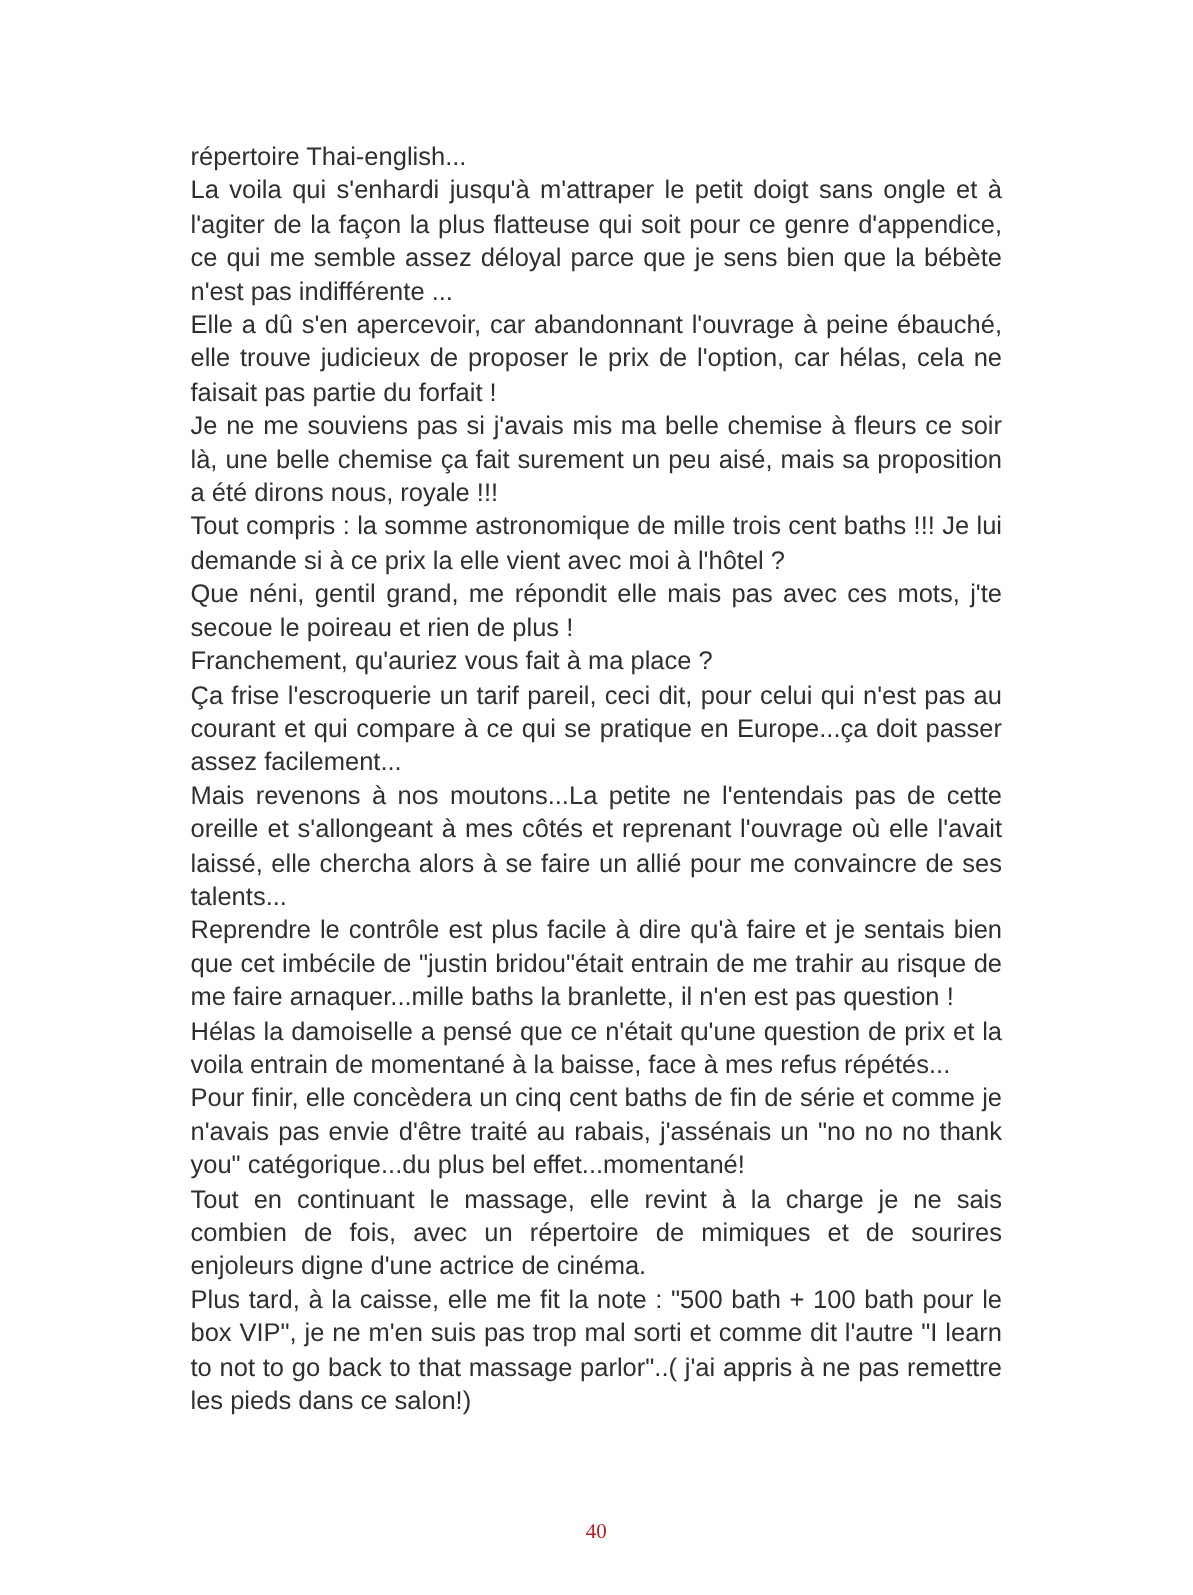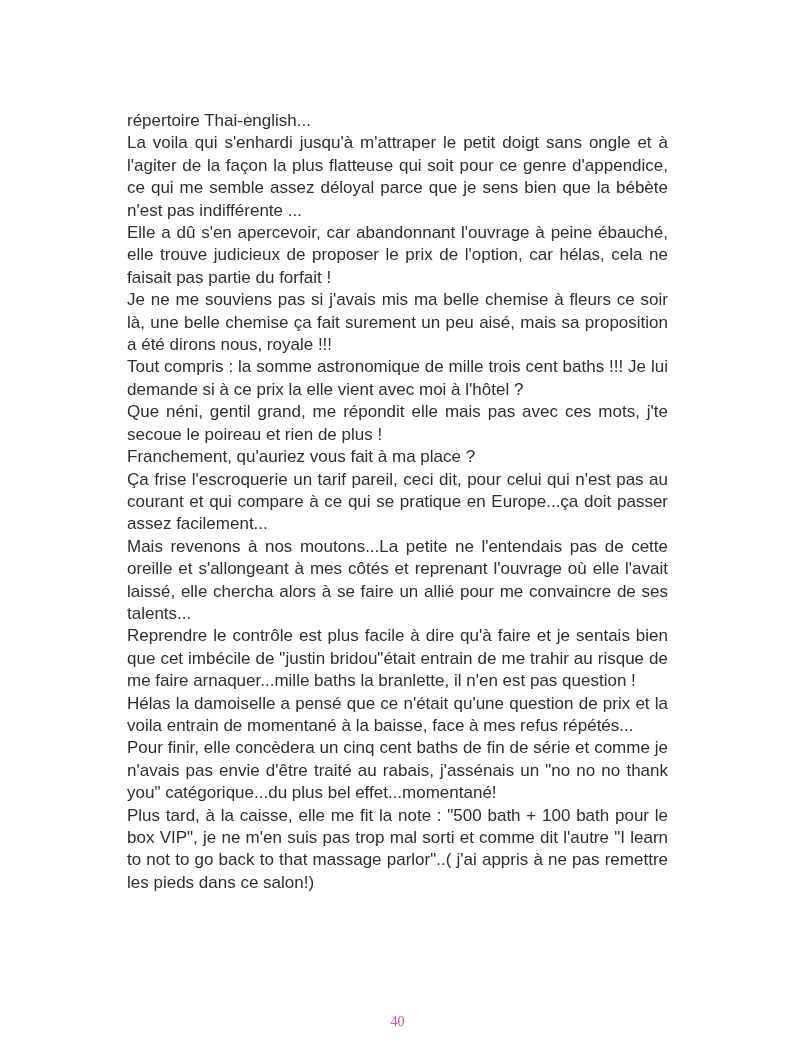--- a/index.html
+++ b/index.html
@@ -17,50 +17,50 @@
   .text-block {
     position: absolute;
     left: 127px;
     top: 94px;
     width: 541px;
     font-family: "Liberation Sans", "DejaVu Sans", sans-serif;
     font-size: 17px;
     line-height: 22.4px;
     color: #2f2f2f;
     text-align: justify;
-    margin-top: 16px;
   }
   .text-block p {
     margin: 0;
     padding: 0;
   }
   .page-number {
     position: absolute;
     left: 0;
     right: 0;
     top: 1014px;
     text-align: center;
     font-family: "Liberation Serif", "DejaVu Serif", serif;
     font-size: 14px;
-    color: #ec4899;
+    color: #b91c1c;
   }
 </style>
 </head>
 <body>
 
 <div class="page">
   <div class="text-block">
     <p>répertoire Thai-english...</p>
     <p>La voila qui s'enhardi jusqu'à m'attraper le petit doigt sans ongle et à l'agiter de la façon la plus flatteuse qui soit pour ce genre d'appendice, ce qui me semble assez déloyal parce que je sens bien que la bébète n'est pas indifférente ...</p>
     <p>Elle a dû s'en apercevoir, car abandonnant l'ouvrage à peine ébauché, elle trouve judicieux de proposer le prix de l'option, car hélas, cela ne faisait pas partie du forfait !</p>
     <p>Je ne me souviens pas si j'avais mis ma belle chemise à fleurs ce soir là, une belle chemise ça fait surement un peu aisé, mais sa proposition a été dirons nous, royale !!!</p>
     <p>Tout compris : la somme astronomique de mille trois cent baths !!! Je lui demande si à ce prix la elle vient avec moi à l'hôtel ?</p>
     <p>Que néni, gentil grand, me répondit elle mais pas avec ces mots, j'te secoue le poireau et rien de plus !</p>
     <p>Franchement, qu'auriez vous fait à ma place ?</p>
     <p>Ça frise l'escroquerie un tarif pareil, ceci dit, pour celui qui n'est pas au courant et qui compare à ce qui se pratique en Europe...ça doit passer assez facilement...</p>
     <p>Mais revenons à nos moutons...La petite ne l'entendais pas de cette oreille et s'allongeant à mes côtés et reprenant l'ouvrage où elle l'avait laissé, elle chercha alors à se faire un allié pour me convaincre de ses talents...</p>
     <p>Reprendre le contrôle est plus facile à dire qu'à faire  et je sentais bien que cet imbécile de "justin bridou"était entrain de me trahir au risque de me faire arnaquer...mille baths la branlette, il n'en est pas question !</p>
     <p>Hélas la damoiselle a pensé que ce n'était qu'une question de prix et la voila entrain de momentané à la baisse, face à mes refus répétés...</p>
     <p>Pour finir, elle concèdera un cinq cent baths de fin de série et comme je n'avais pas envie d'être traité au rabais, j'assénais un "no no no thank you" catégorique...du plus bel effet...momentané!</p>
+    <p>Tout en continuant le massage, elle revint à la charge je ne sais combien de fois, avec un répertoire de mimiques et de sourires enjoleurs digne d'une actrice de cinéma.</p>
     <p>Plus tard,  à la caisse, elle me fit la note : "500 bath + 100 bath pour le box VIP", je ne m'en suis pas trop mal sorti et comme dit l'autre "I learn to not to go back to that massage parlor"..( j'ai appris à ne pas remettre les pieds dans ce salon!)</p>
   </div>
   <div class="page-number">40</div>
 </div>
 
 </body></html>

